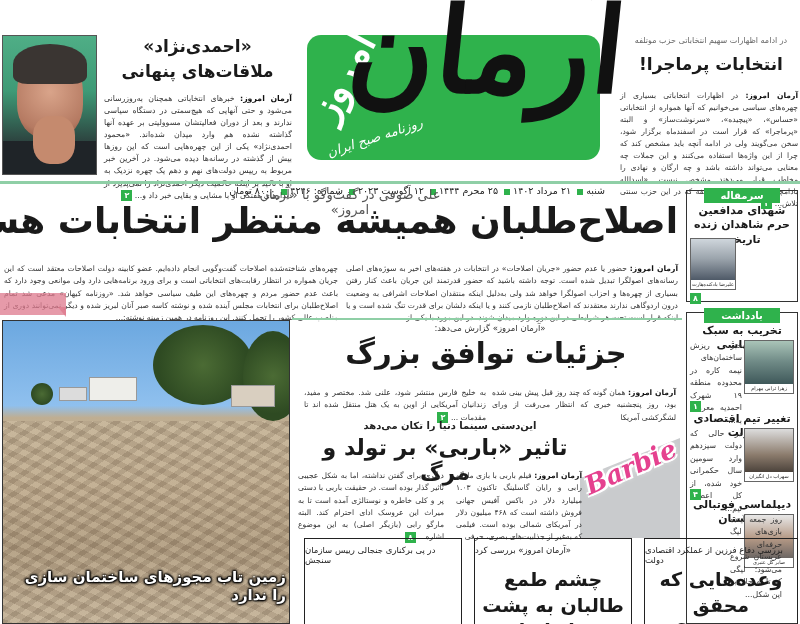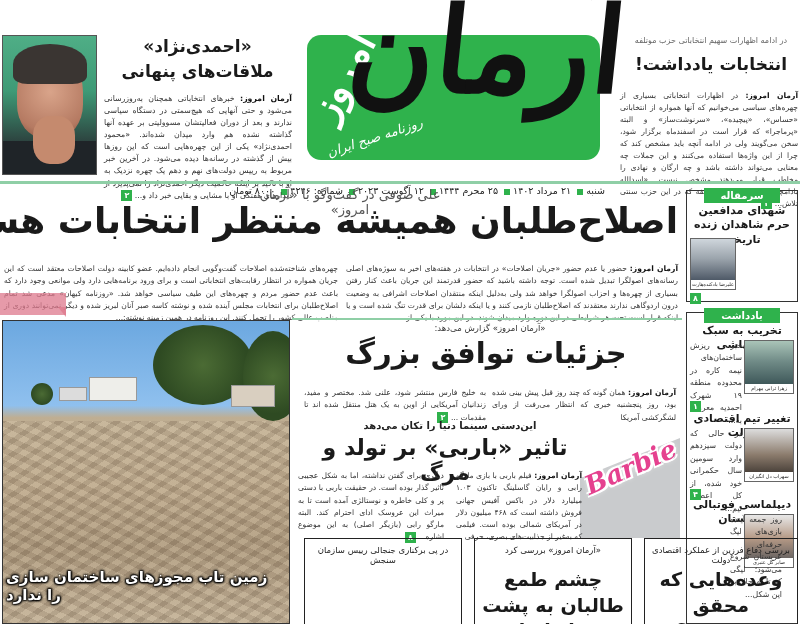--- a/index.html
+++ b/index.html
@@ -65,26 +65,26 @@
   .bb-col { position: absolute; top: 470px; font-size: 7.6px; line-height: 1.62; text-align: justify; color: #333; }
 
   
   .landscape { position: absolute; left: 2px; top: 320px; width: 288px; height: 304px; border: 1px solid #333; overflow: hidden;
     background: linear-gradient(180deg, #6ca8e0 0%, #8fc0ee 28%, #bfae92 32%, #b9a588 55%, #a89478 75%, #bfae94 100%); }
   .landscape .tree { position: absolute; border-radius: 50%; background: radial-gradient(circle, #4b6b34 0%, #2e4a22 70%); }
   .landscape .house { position: absolute; background: #eeeeea; border: 1px solid #999; }
   .landscape .rocks { position: absolute; left: 0; top: 100px; width: 288px; height: 204px;
     background: repeating-linear-gradient(25deg, rgba(120,100,80,0.18) 0 6px, rgba(220,205,180,0.15) 6px 12px),
                 repeating-linear-gradient(-35deg, rgba(90,75,60,0.15) 0 5px, rgba(240,225,200,0.12) 5px 11px); }
-  .landscape-caption { position: absolute; left: 6px; top: 568px; width: 280px; text-align: left; font-size: 15px; font-weight: bold; color: #fff;
+  .landscape-caption { position: absolute; left: 6px; top: 568px; width: 280px; text-align: right; font-size: 15px; font-weight: bold; color: #fff;
     text-shadow: 1px 1px 2px #000, -1px -1px 2px #000, 1px -1px 2px #000, -1px 1px 2px #000; }
 
   
   .bottom-box { position: absolute; top: 538px; height: 90px; border: 1px solid #222; }
-  .bottom-box .bk { position: absolute; top: 6px; left: 0; right: 0; text-align: center; font-size: 8.5px; color: #222; }
+  .bottom-box .bk { position: absolute; top: 6px; left: 0; right: 0; text-align: left; font-size: 8.5px; color: #222; }
   .bottom-box .bt { position: absolute; top: 28px; left: 0; right: 0; text-align: center; font-size: 19px; font-weight: bold; line-height: 1.35; }
 
   .watermark { position: absolute; left: 760px; top: 4px; width: 36px; height: 40px; color: #d8d8d8; font-size: 9px; writing-mode: vertical-rl; }
 </style>
 </head>
 <body>
 
 <div class="masthead">
   <div class="green-box"></div>
   <div class="logo-emrooz">امروز</div>
@@ -112,21 +112,21 @@
   <div>«احمدی‌نژاد»</div>
   <div>ملاقات‌های پنهانی</div>
 </div>
 <div class="tl-body">
   <span class="lead">آرمان امروز:</span>
   <span>خبرهای انتخاباتی همچنان به‌روزرسانی می‌شود و حتی آنهایی که هیچ‌سمتی در دستگاه سیاسی ندارند و بعد از دوران فعالیتشان مسوولیتی بر عهده آنها گذاشته نشده هم وارد میدان شده‌اند. «محمود احمدی‌نژاد» یکی از این چهره‌هایی است که این روزها بیش از گذشته در رسانه‌ها دیده می‌شود. در آخرین خبر مربوط به رییس دولت‌های نهم و دهم یک چهره نزدیک به او با تاکید بر اینکه حاکمیت دیگر احمدی‌نژاد را نمی‌پذیرد از دیدارهای هفتگی او با مشایی و بقایی خبر داد و...</span>
   <span class="pg">۲</span>
 </div>
 
 <div class="tr-kicker">در ادامه اظهارات سهیم انتخاباتی حزب موتلفه</div>
-<div class="tr-title">انتخابات یادداشت!</div>
+<div class="tr-title">انتخابات پرماجرا!</div>
 <div class="tr-body">
   <span class="lead">آرمان امروز:</span>
   <span>در اظهارات انتخاباتی بسیاری از چهره‌های سیاسی می‌خوانیم که آنها همواره از انتخاباتی «حساس»، «پیچیده»، «سرنوشت‌ساز» و البته «پرماجرا» که قرار است در اسفندماه برگزار شود، سخن می‌گویند ولی در ادامه آنچه باید مشخص کند که چرا از این واژه‌ها استفاده می‌کنند و این جملات چه معنایی می‌تواند داشته باشد و چه ارگان و نهادی را مخاطب قرار می‌دهند مشخص نیست. «اسدالله بادامچیان» دبیرکل حزب موتلفه که در این حزب سنتی تلاش...</span>
   <span class="pg">۲</span>
 </div>
 
 <div class="rule-green" style="top:181px;"></div>
 
 <div class="mh-kicker">علی صوفی در گفت‌وگو با «آرمان امروز»</div>
 <div class="mh-title">اصلاح‌طلبان همیشه منتظر انتخابات هستند، اما...</div>

